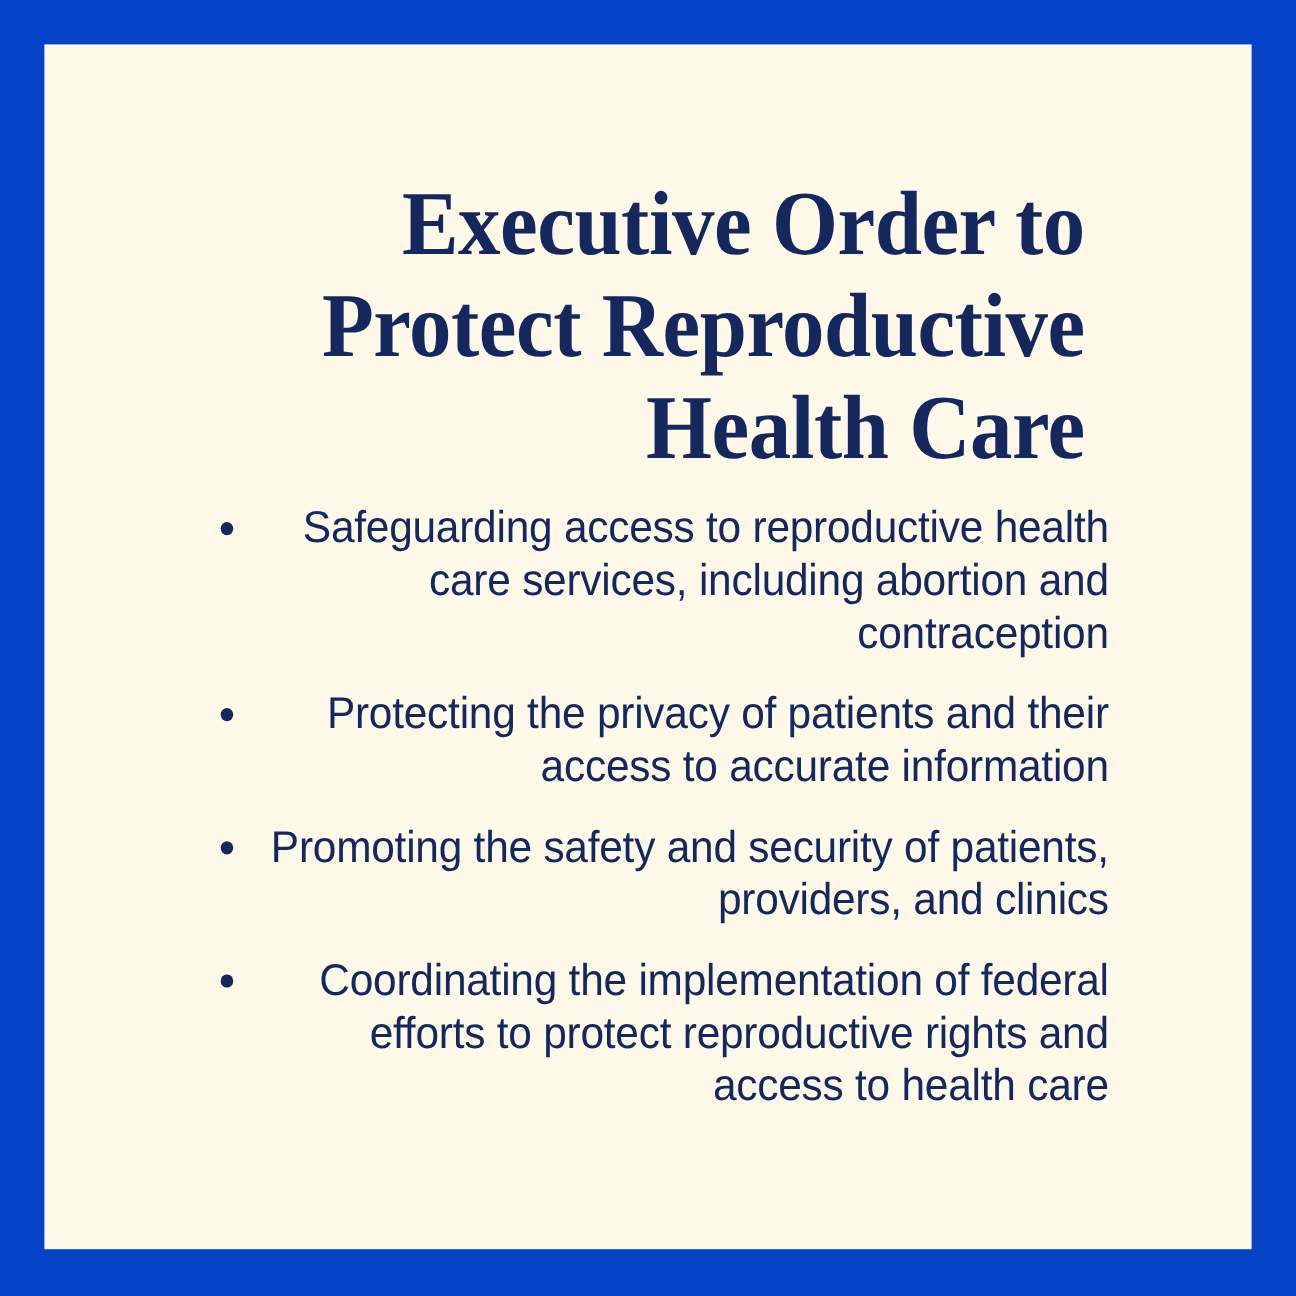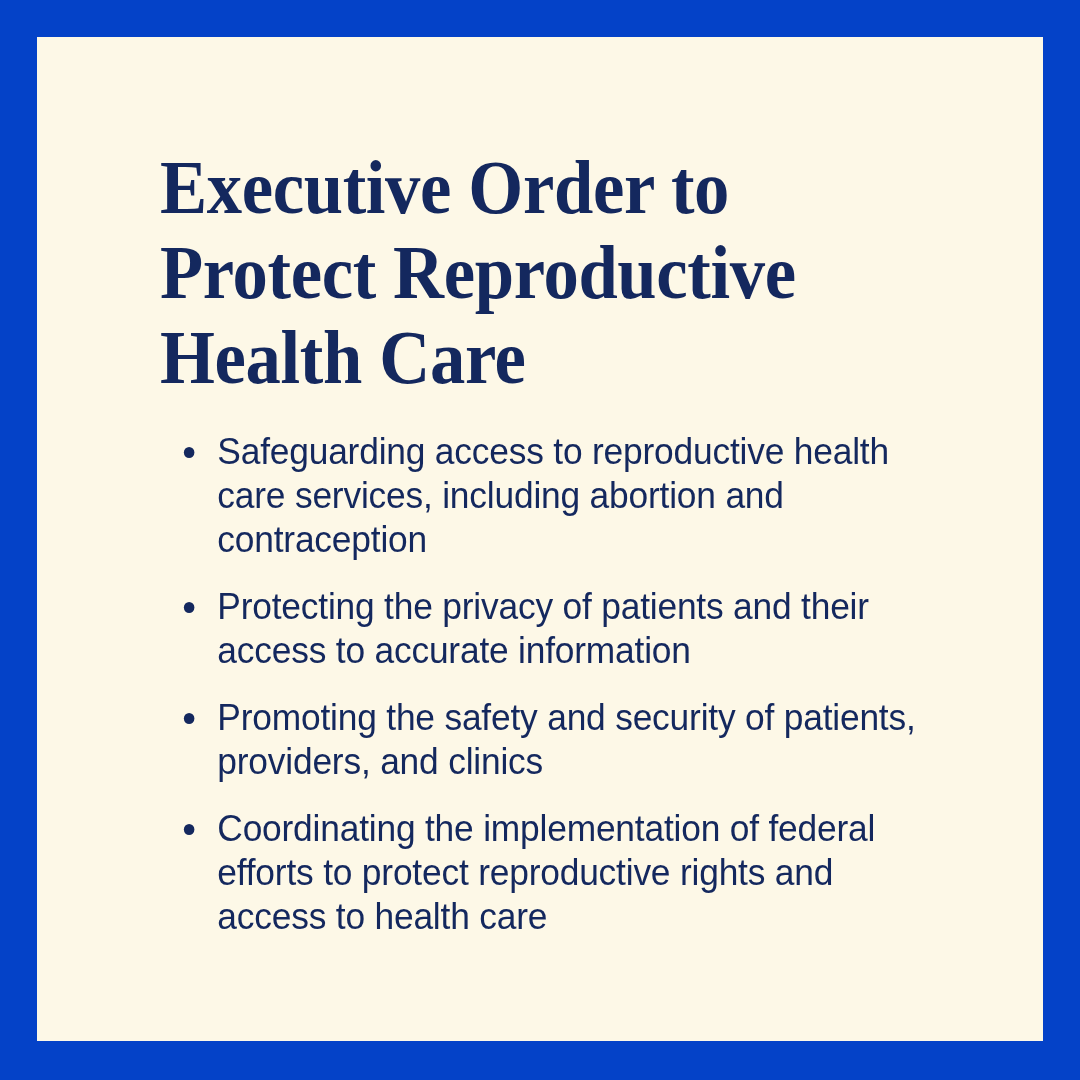--- a/index.html
+++ b/index.html
@@ -15,20 +15,21 @@
     background: #0442c8;
     overflow: hidden;
   }
 
   
   .poster {
     position: relative;
     width: 1080px;
     height: 1080px;
     background: #0442c8;
+    text-align: right;
   }
 
   
   .panel {
     position: absolute;
     left: 37px;
     top: 37px;
     width: 1006px;
     height: 1004px;
     background: #fdf8e7;
@@ -50,21 +51,21 @@
     line-height: 85px;
     letter-spacing: -0.4px;
     color: #14285e;
     transform: scaleX(0.93);
     transform-origin: left top;
     white-space: pre-line;
   }
 
   
   .bullets {
-    margin-top: 30px;
+    margin-top: 18px;
     list-style: none;
   }
 
   .bullet-item {
     position: relative;
     padding-left: 60px;
     margin-bottom: 23px;
     color: #14285e;
     font-family: "Liberation Sans", sans-serif;
     font-size: 37px;

